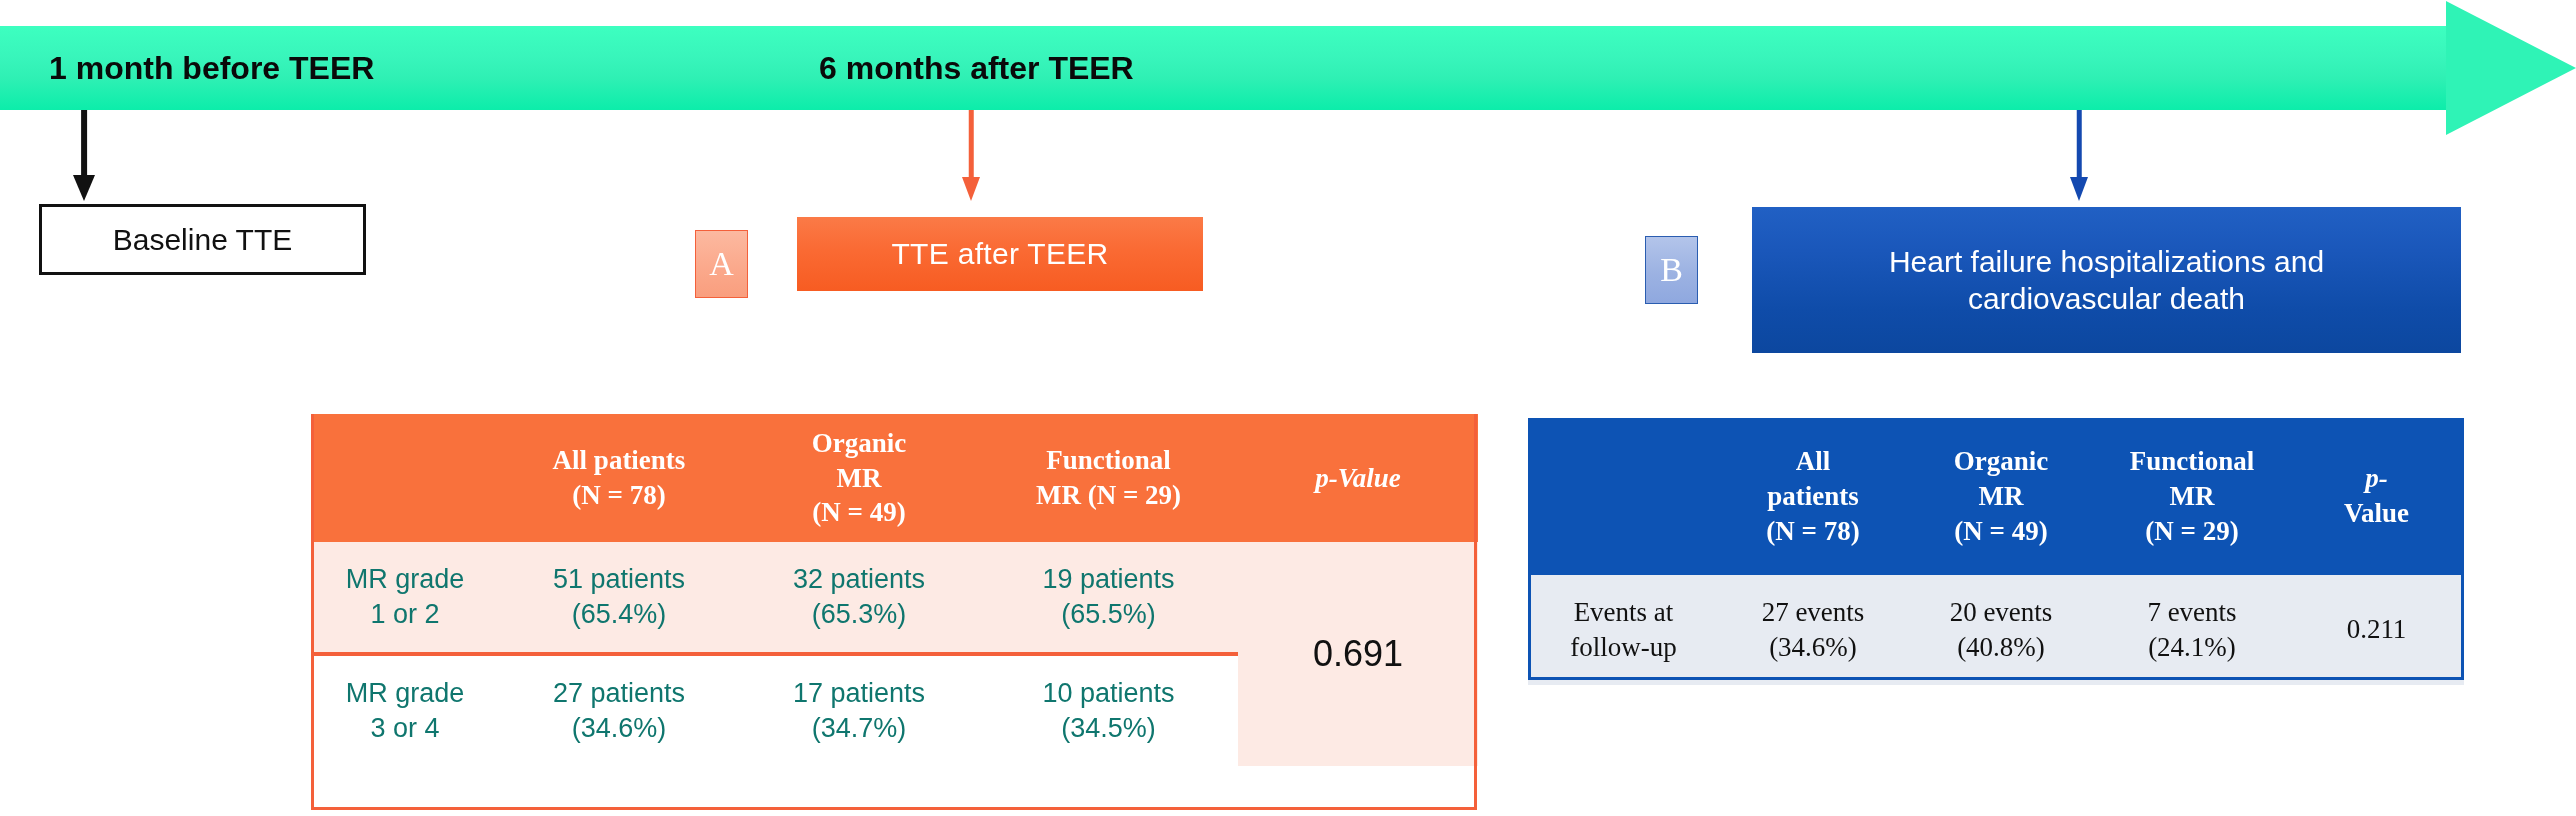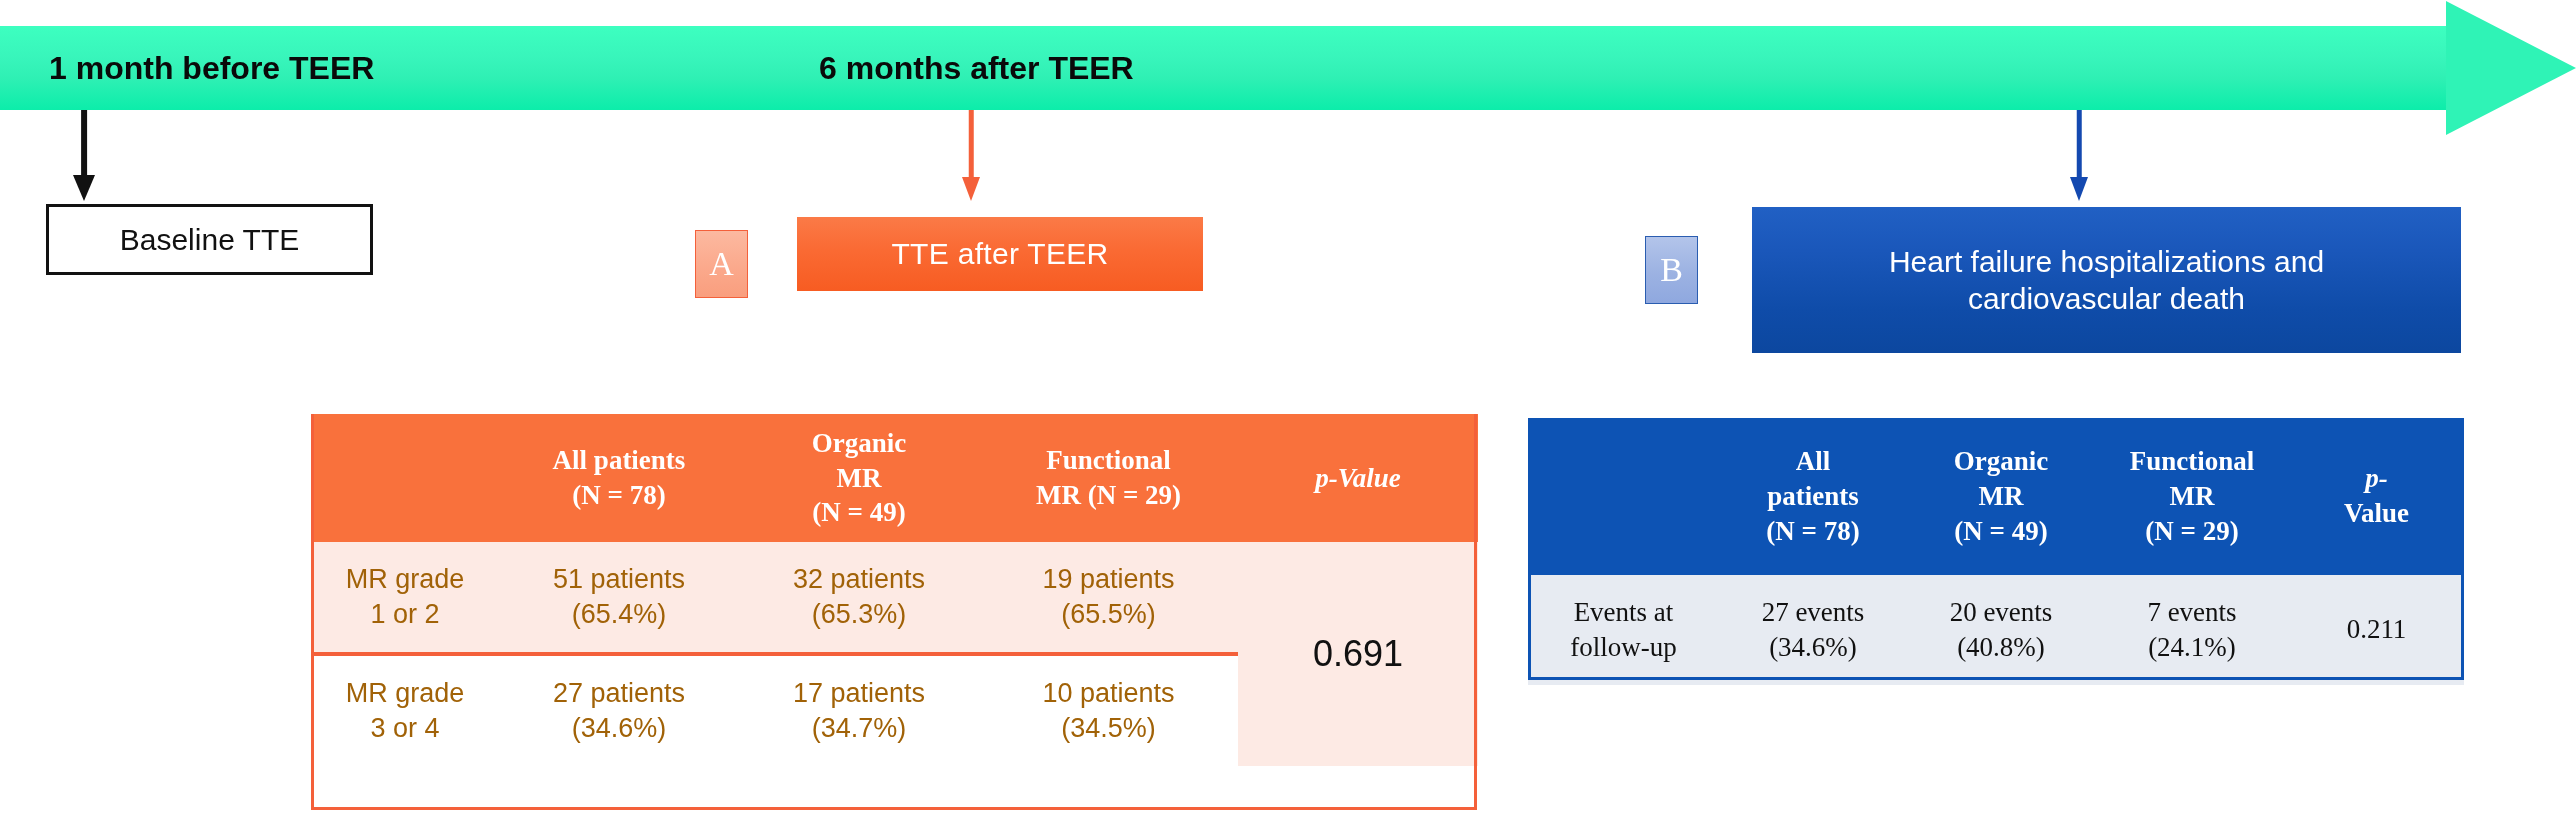--- a/index.html
+++ b/index.html
@@ -46,21 +46,21 @@
   #conn-tte{left:958px;top:110px;width:26px;height:92px;}
   #conn-tte .stem{width:4.5px;height:73px;background:#f4603a;}
   #conn-tte .head{top:67px;border-top:24.6px solid #f4603a;border-left-width:9px;border-right-width:9px;}
 
   #conn-events{left:2066px;top:110px;width:26px;height:92px;}
   #conn-events .stem{width:4.5px;height:73px;background:#1449b0;}
   #conn-events .head{top:67px;border-top:24.6px solid #1449b0;border-left-width:9px;border-right-width:9px;}
 
   
   #baseline-box{
-    position:absolute;left:46px;top:204px;width:327px;height:71px;
+    position:absolute;left:39px;top:204px;width:327px;height:71px;
     border:3.9px solid #111;background:#fff;box-sizing:border-box;
     display:flex;align-items:center;justify-content:center;
     font-size:30px;color:#111;
   }
 
   .badge{
     position:absolute;width:53px;height:68px;box-sizing:border-box;
     display:flex;align-items:center;justify-content:center;
     font-family:"Liberation Serif", serif;font-size:34px;color:#ffffff;
   }
@@ -94,21 +94,21 @@
   .tbl th, .tbl td{padding:0;vertical-align:middle;text-align:center;}
 
   
   #table-a{left:311px;top:414px;width:1166px;}
   #table-a .hdr-cell{
     background:#f9713c;color:#ffffff;
     font-family:"Liberation Serif", serif;font-weight:bold;font-size:27px;
     line-height:1.28;height:120px;padding:3.9px 2.6px;
   }
   #table-a .body-cell{
-    font-family:"Liberation Sans", sans-serif;font-size:27px;color:#a16207;
+    font-family:"Liberation Sans", sans-serif;font-size:27px;color:#0f766e;
     line-height:1.3;height:110px;margin-left:38px;
   }
   #table-a .r1 .body-cell{background:#fdeae4;}
   #table-a .r2 .body-cell{background:#ffffff;}
   #table-a .pcell{background:#fdeae4;font-family:"Liberation Sans", sans-serif;font-size:36px;color:#111;}
   #table-a .divider{height:4.5px;background:#f4603a;padding:0;}
   #table-a-frame{
     position:absolute;left:311px;top:414px;width:1166px;height:396px;
     border:3.2px solid #f4603a;border-top:none;box-sizing:border-box;pointer-events:none;
   }

